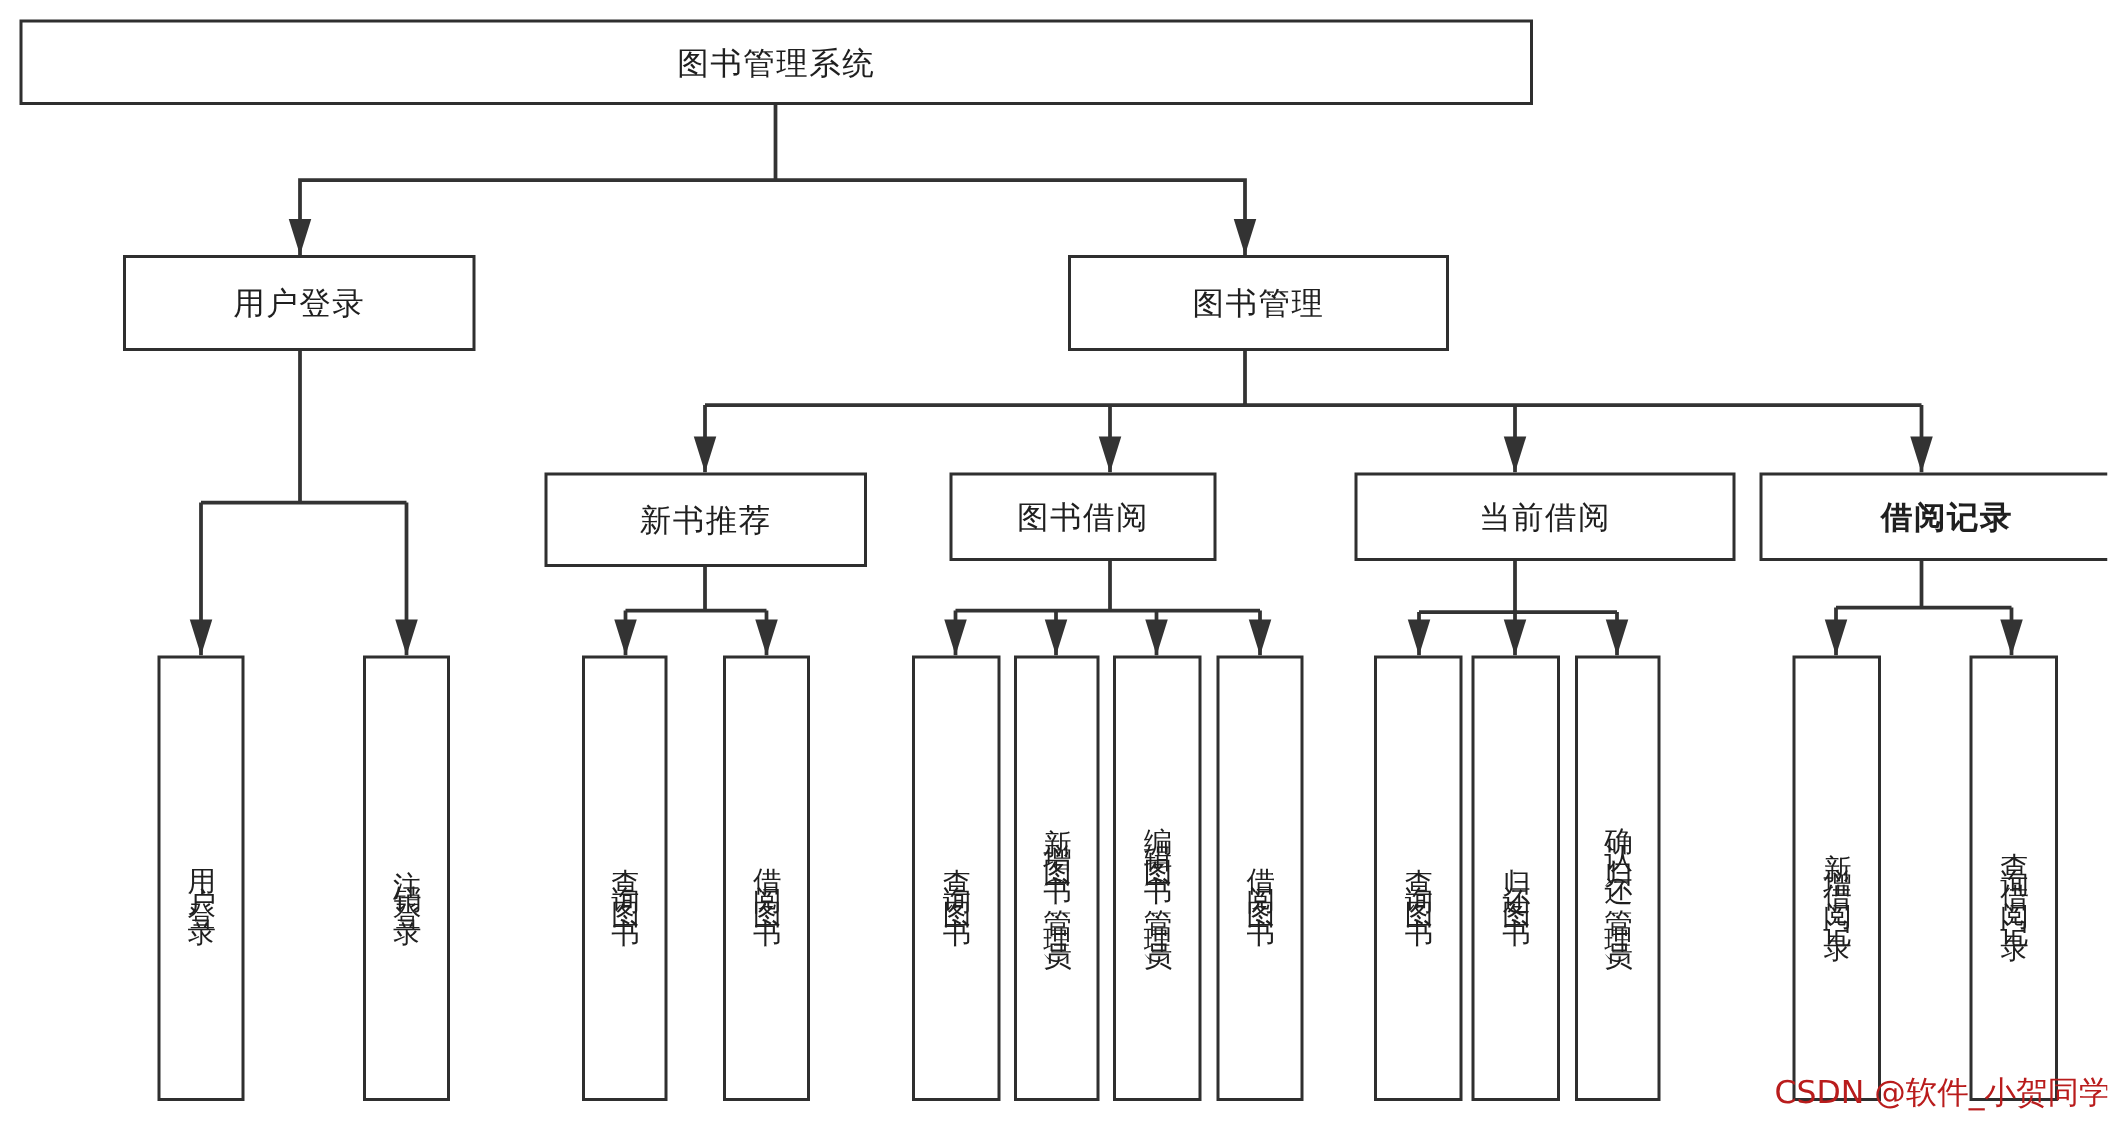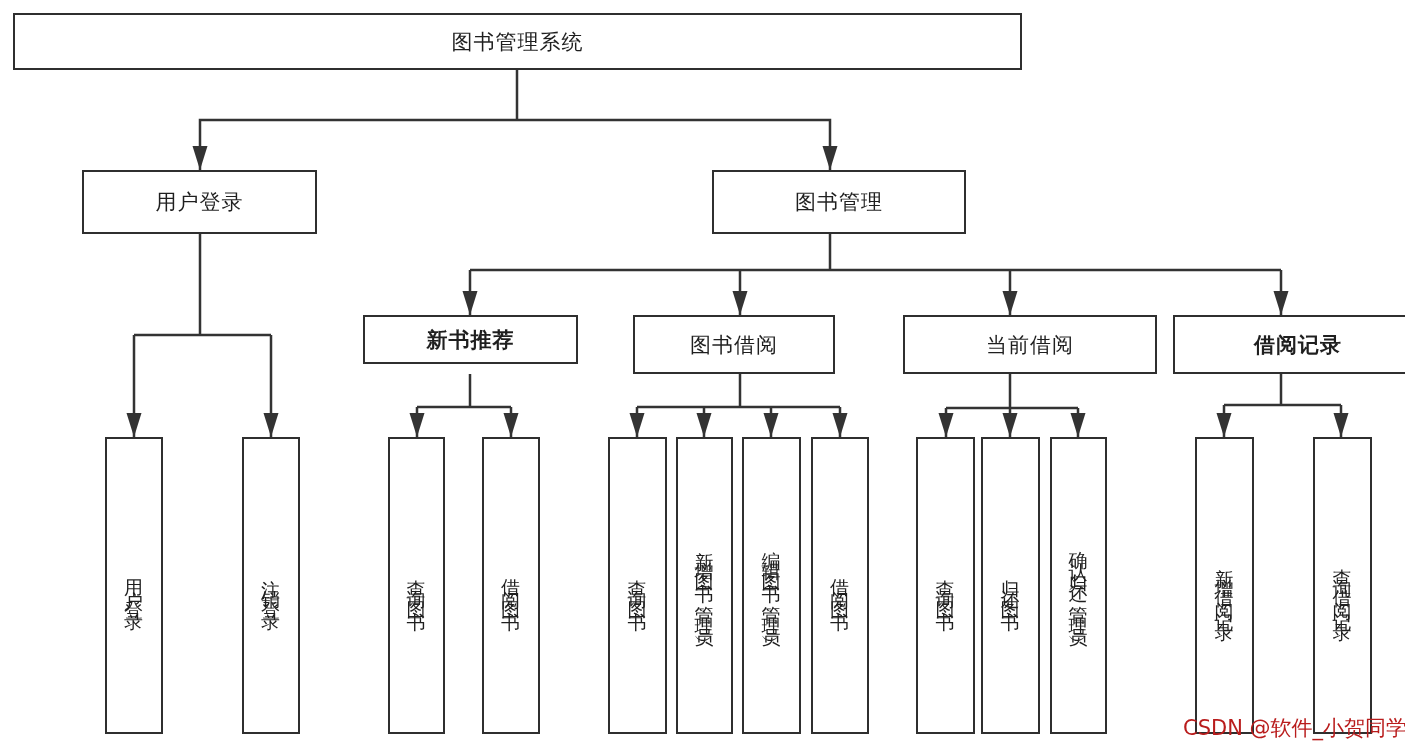--- a/index.html
+++ b/index.html
@@ -105,24 +105,24 @@
     <span>图书管理系统</span>
   </div>
 
   <div class="node h-label" style="left:82px; top:170px; width:235px; height:64px;">
     <span>用户登录</span>
   </div>
   <div class="node h-label" style="left:712px; top:170px; width:254px; height:64px;">
     <span>图书管理</span>
   </div>
 
-  <div class="node h-label" style="left:363px; top:315px; width:215px; height:49px;font-weight:bold;">
+  <div class="node h-label" style="left:363px; top:315px; width:215px; height:63px;">
     <span>新书推荐</span>
   </div>
-  <div class="node h-label" style="left:633px; top:315px; width:202px; height:59px;">
+  <div class="node h-label" style="left:633px; top:315px; width:178px; height:59px;">
     <span>图书借阅</span>
   </div>
   <div class="node h-label" style="left:903px; top:315px; width:254px; height:59px;">
     <span>当前借阅</span>
   </div>
   <div class="node h-label" style="left:1173px; top:315px; width:250px; height:59px;font-weight:bold;">
     <span>借阅记录</span>
   </div>
 
   <div class="node leaf" style="left:105px; top:437px; width:58px; height:297px;">

